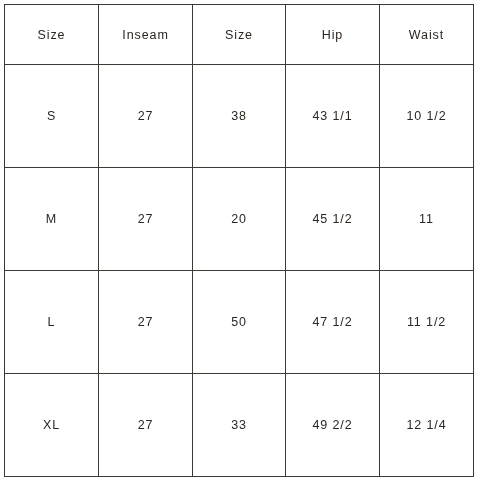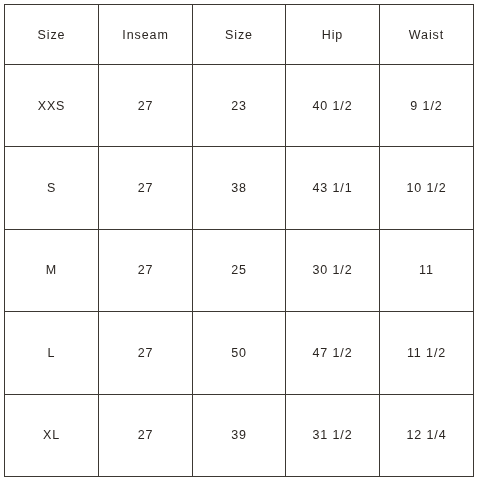--- a/index.html
+++ b/index.html
@@ -73,49 +73,42 @@
       <tr>
         <th>Size</th>
         <th>Inseam</th>
         <th>Size</th>
         <th>Hip</th>
         <th>Waist</th>
       </tr>
     </thead>
     <tbody>
       <tr>
-        <td>XXS</td>
-        <td>27</td>
-        <td>23</td>
-        <td>40 1/2</td>
-        <td>9 1/2</td>
-      </tr>
-      <tr>
         <td>S</td>
         <td>27</td>
         <td>38</td>
         <td>43 1/1</td>
         <td>10 1/2</td>
       </tr>
       <tr>
         <td>M</td>
         <td>27</td>
-        <td>25</td>
-        <td>30 1/2</td>
+        <td>20</td>
+        <td>45 1/2</td>
         <td>11</td>
       </tr>
       <tr>
         <td>L</td>
         <td>27</td>
         <td>50</td>
         <td>47 1/2</td>
         <td>11 1/2</td>
       </tr>
       <tr>
         <td>XL</td>
         <td>27</td>
-        <td>39</td>
-        <td>31 1/2</td>
+        <td>33</td>
+        <td>49 2/2</td>
         <td>12 1/4</td>
       </tr>
     </tbody>
   </table>
 </div>
 
 </body></html>

